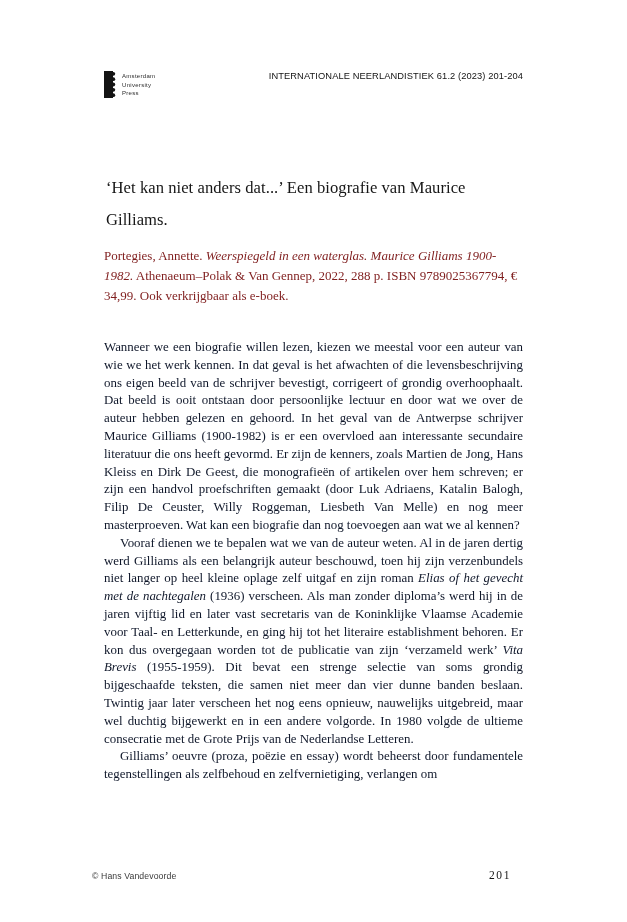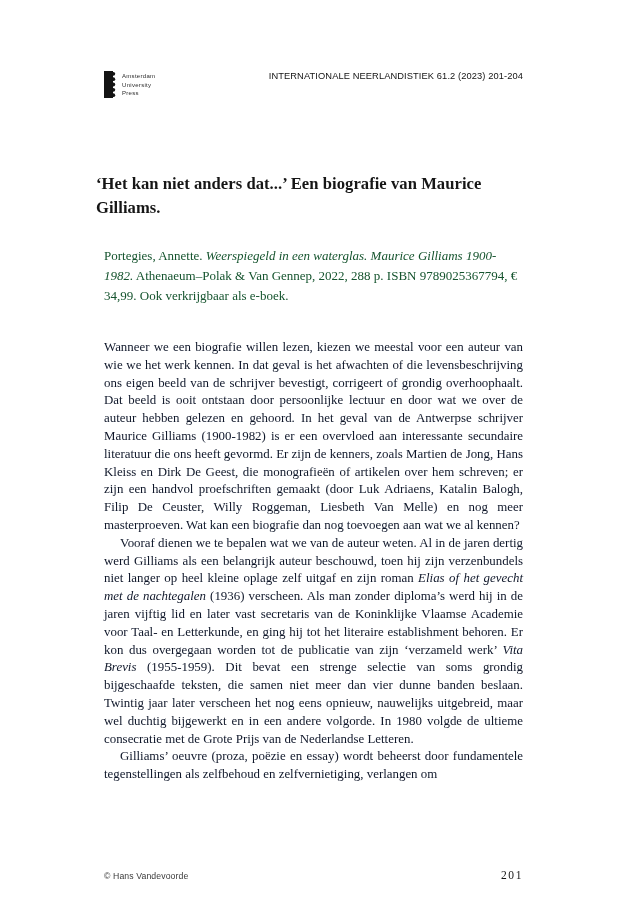--- a/index.html
+++ b/index.html
@@ -39,58 +39,58 @@
     font-size: 9.3px;
     line-height: 13.5px;
     color: #121212;
     letter-spacing: 0.1px;
   }
   .doi-line { font-style: italic; }
 
   
   .article-title {
     position: absolute;
-    top: 172px; left: 96px;
+    top: 172px; left: 106px;
     width: 424px;
     margin: 0;
     font-size: 16.6px;
-    line-height: 24px;
-    font-weight: bold;
+    line-height: 32px;
+    font-weight: normal;
     color: #161616;
     letter-spacing: 0.05px;
   }
 
   
   .citation {
     position: absolute;
     top: 246px; left: 104px;
     width: 419px;
     margin: 0;
     font-size: 13px;
     line-height: 20px;
-    color: #14532d;
+    color: #7f1d1d;
   }
 
   
   .body-text {
     position: absolute;
     top: 339px; left: 104px;
     width: 419px;
     font-size: 12.9px;
     line-height: 17.8px;
     text-align: justify;
     color: #0f172a;
   }
   .body-text p { margin: 0; hyphens: auto; -webkit-hyphens: auto; }
   .body-text p.indent { text-indent: 16px; }
 
   
   .page-footer {
     position: absolute;
-    top: 845px; left: 104px;
+    top: 845px; left: 92px;
     width: 419px;
     display: flex;
     justify-content: space-between;
     align-items: baseline;
   }
   .copyright {
     font-family: "Liberation Sans", sans-serif;
     font-size: 8.7px;
     color: #3a3a3a;
     letter-spacing: 0.1px;

